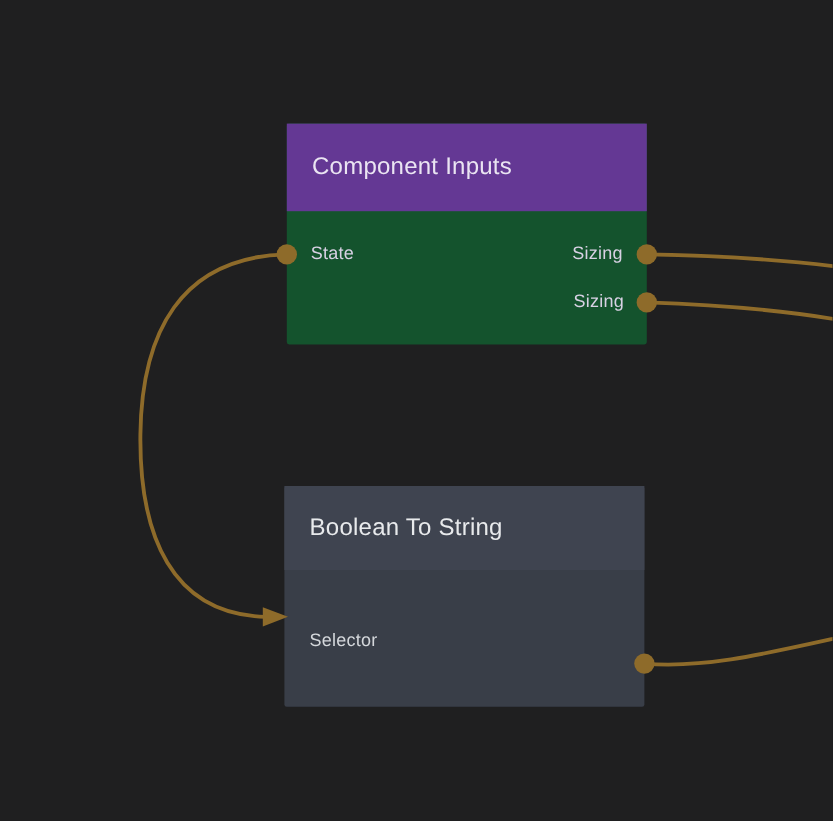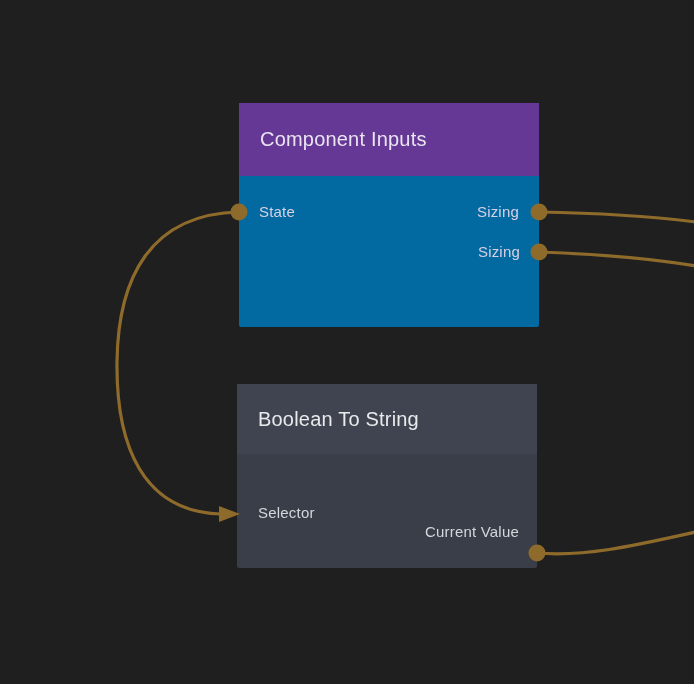--- a/index.html
+++ b/index.html
@@ -30,35 +30,35 @@
   }
   .port-label {
     position: absolute;
     font-size: 15px;
     line-height: 22px;
     letter-spacing: 0.2px;
     white-space: nowrap;
   }
   
   #node-component-inputs {
-    left: 239px; top: 103px; height: 224px;
-    background: #0369a1;
+    left: 239px; top: 103px; height: 184px;
+    background: #14532d;
   }
   #node-component-inputs .node-header {
     height: 73px;
     background: #643894;
     color: #eae4f2;
   }
   #node-component-inputs .port-label { color: #d8d1e4; }
   #port-label-state   { left: 20px;  top: 98px; }
   #port-label-sizing  { right: 20px; top: 98px; margin-left: 18px; }
   #port-label-margins { right: 19px; top: 138px; }
   
   #node-boolean-to-string {
-    left: 237px; top: 384px; height: 184px;
+    left: 237px; top: 405px; height: 184px;
     background: #393e48;
   }
   #node-boolean-to-string .node-header {
     height: 70px;
     background: #3f4450;
     color: #e8eaec;
   }
   #node-boolean-to-string .port-label { color: #d4d7db; }
   #port-label-selector      { left: 21px;  top: 98px; margin-top: 20px; }
   #port-label-current-value { right: 18px; top: 137px; }
@@ -89,21 +89,20 @@
     <span class="port-label" id="port-label-state">State</span>
     <span class="port-label" id="port-label-sizing">Sizing</span>
     <span class="port-label" id="port-label-margins">Sizing</span>
   </div>
 
   <div class="node" id="node-boolean-to-string">
     <div class="node-header">
       <span>Boolean To String</span>
     </div>
     <span class="port-label" id="port-label-selector">Selector</span>
-    <span class="port-label" id="port-label-current-value">Current Value</span>
   </div>
 
   <svg id="wire-layer" width="694" height="684" viewBox="0 0 694 684">
 
     <path class="wire" d="M 239 212 C 150 214 118 278 117 362 C 116 446 143 512 221 514"></path>
     <polygon class="wire-arrow" points="240,514 219,506 219,522"></polygon>
 
     <path class="wire" d="M 539 212 C 597 213 648 216 696 222"></path>
 
     <path class="wire" d="M 539 252 C 597 254 648 258 696 266"></path>

